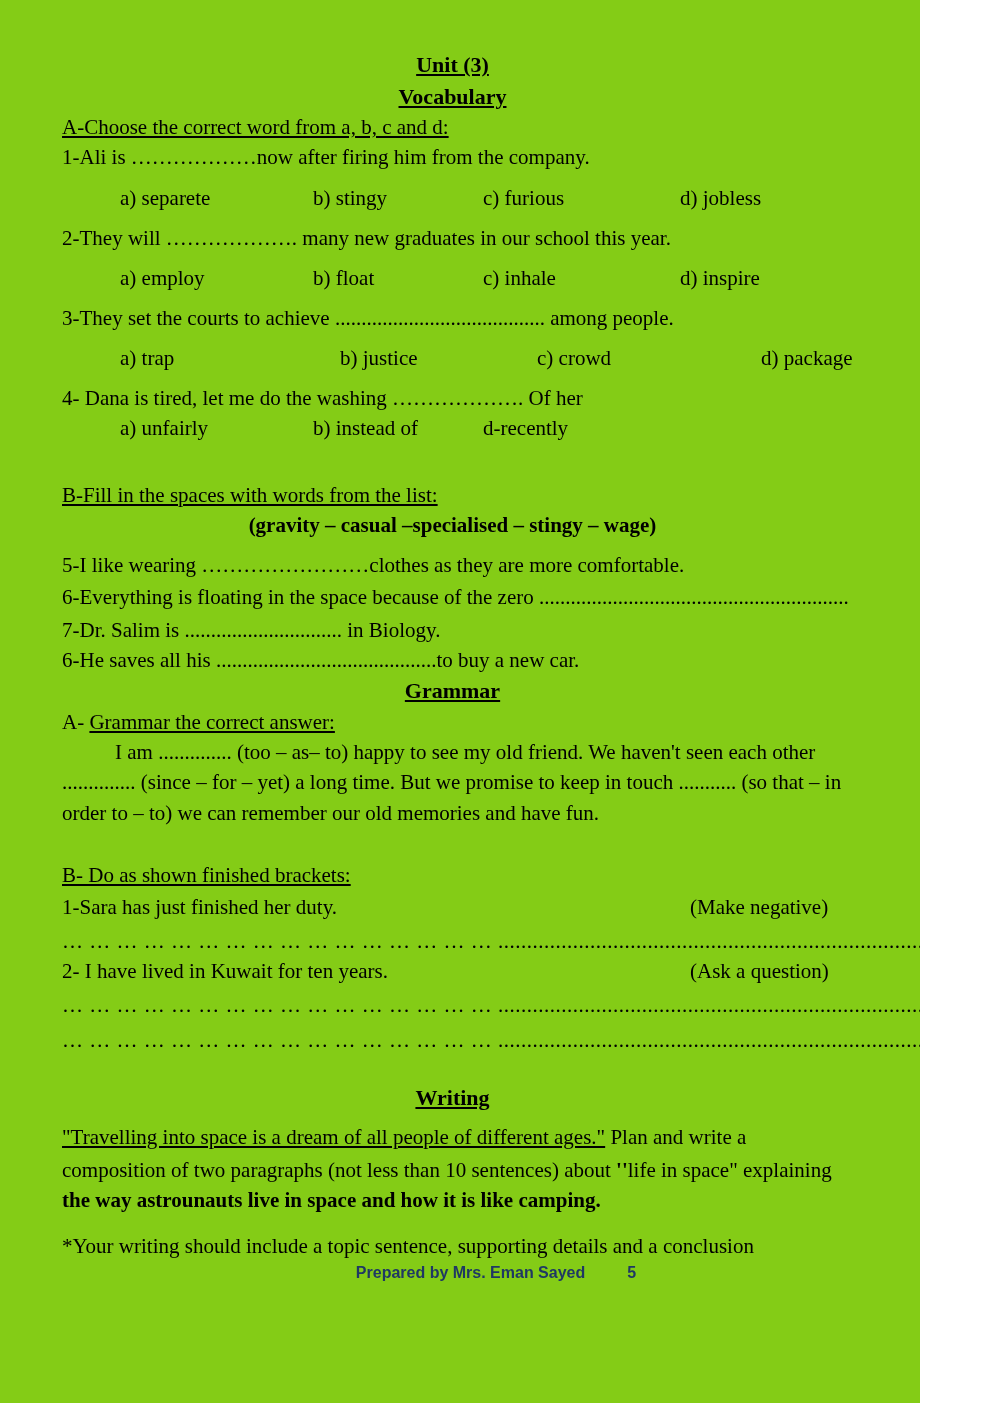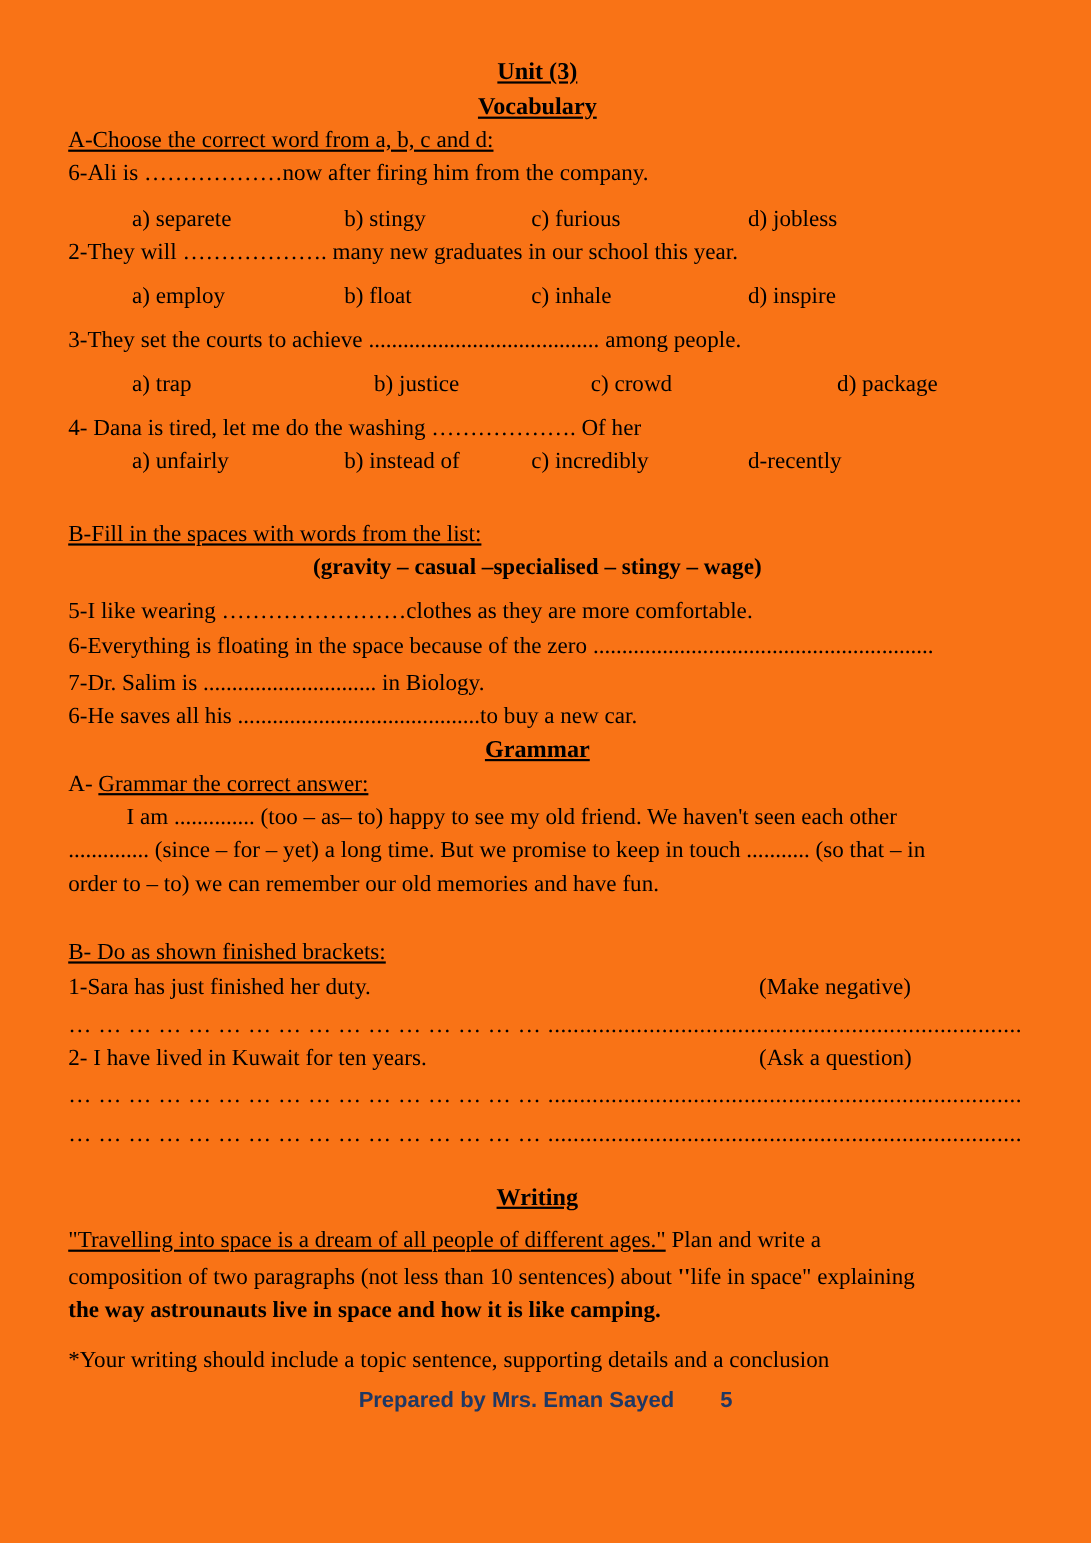--- a/index.html
+++ b/index.html
@@ -1,21 +1,21 @@
 <!DOCTYPE html>
 <html><head>
 <meta charset="utf-8">
 <style>
   html,body{margin:0;padding:0;background:#ffffff;}
   .page{
     position:relative;
-    width:992px;height:1403px;
+    width:920px;height:1403px;
     box-sizing:border-box;
     padding:50px 77px 0 62px;
-    background:#f97316;
+    background:#84cc16;
     color:#000;
     font-family:"Liberation Serif", serif;
     font-size:21px;
     line-height:30px;
     overflow:hidden;
   }
   .center{text-align:center;}
   .b{font-weight:bold;}
   .u{text-decoration:underline;}
   .title{font-size:22px;font-weight:bold;text-decoration:underline;text-align:center;}
@@ -36,64 +36,63 @@
     width:868px;
     letter-spacing:0.5px;
   }
   .indent{padding-left:53px;}
   .footer{
     position:absolute;
     top:1258px;left:0;width:992px;
     text-align:center;
     font-family:"Liberation Sans", sans-serif;
     font-weight:bold;
-    font-size:20px;
+    font-size:16px;
     color:#1f3864;
   }
   .footer .pageno{margin-left:42px;}
 </style>
 </head>
 <body>
 
 <div class="page">
 
   <div class="title">Unit (3)</div>
   <div class="title" style="margin-top:2px;">Vocabulary</div>
 
   <div class="line u">A-Choose the correct word from a, b, c and d:</div>
 
-  <div class="line">6-Ali is ………………now after firing him from the company.</div>
+  <div class="line">1-Ali is ………………now after firing him from the company.</div>
   <div class="opts" style="margin-top:11px;">
     <span>a) separete</span>
     <span>b) stingy</span>
     <span>c) furious</span>
     <span>d) jobless</span>
   </div>
 
-  <div class="line" style="">2-They will ………………. many new graduates in our school this year.</div>
+  <div class="line" style="margin-top:10px;">2-They will ………………. many new graduates in our school this year.</div>
   <div class="opts" style="margin-top:10px;">
     <span>a) employ</span>
     <span>b) float</span>
     <span>c) inhale</span>
     <span>d) inspire</span>
   </div>
 
   <div class="line" style="margin-top:10px;">3-They set the courts to achieve ........................................ among people.</div>
   <div class="opts" style="margin-top:10px;gap:27px;">
     <span>a) trap</span>
     <span>b) justice</span>
     <span>c) crowd</span>
     <span>d) package</span>
   </div>
 
   <div class="line" style="margin-top:10px;">4- Dana is tired, let me do the washing ………………. Of her</div>
   <div class="opts">
     <span>a) unfairly</span>
     <span>b) instead of</span>
-    <span>c) incredibly</span>
     <span>d-recently</span>
   </div>
 
   <div class="line u" style="margin-top:37px;">B-Fill in the spaces with words from the list:</div>
   <div class="center b">(gravity – casual –specialised – stingy – wage)</div>
 
   <div class="line" style="margin-top:10px;">5-I like wearing ……………………clothes as they are more comfortable.</div>
   <div class="line" style="margin-top:2px;">6-Everything is floating in the space because of the zero ...........................................................</div>
   <div class="line" style="margin-top:3px;">7-Dr. Salim is .............................. in Biology.</div>
   <div class="line">6-He saves all his ..........................................to buy a new car.</div>

